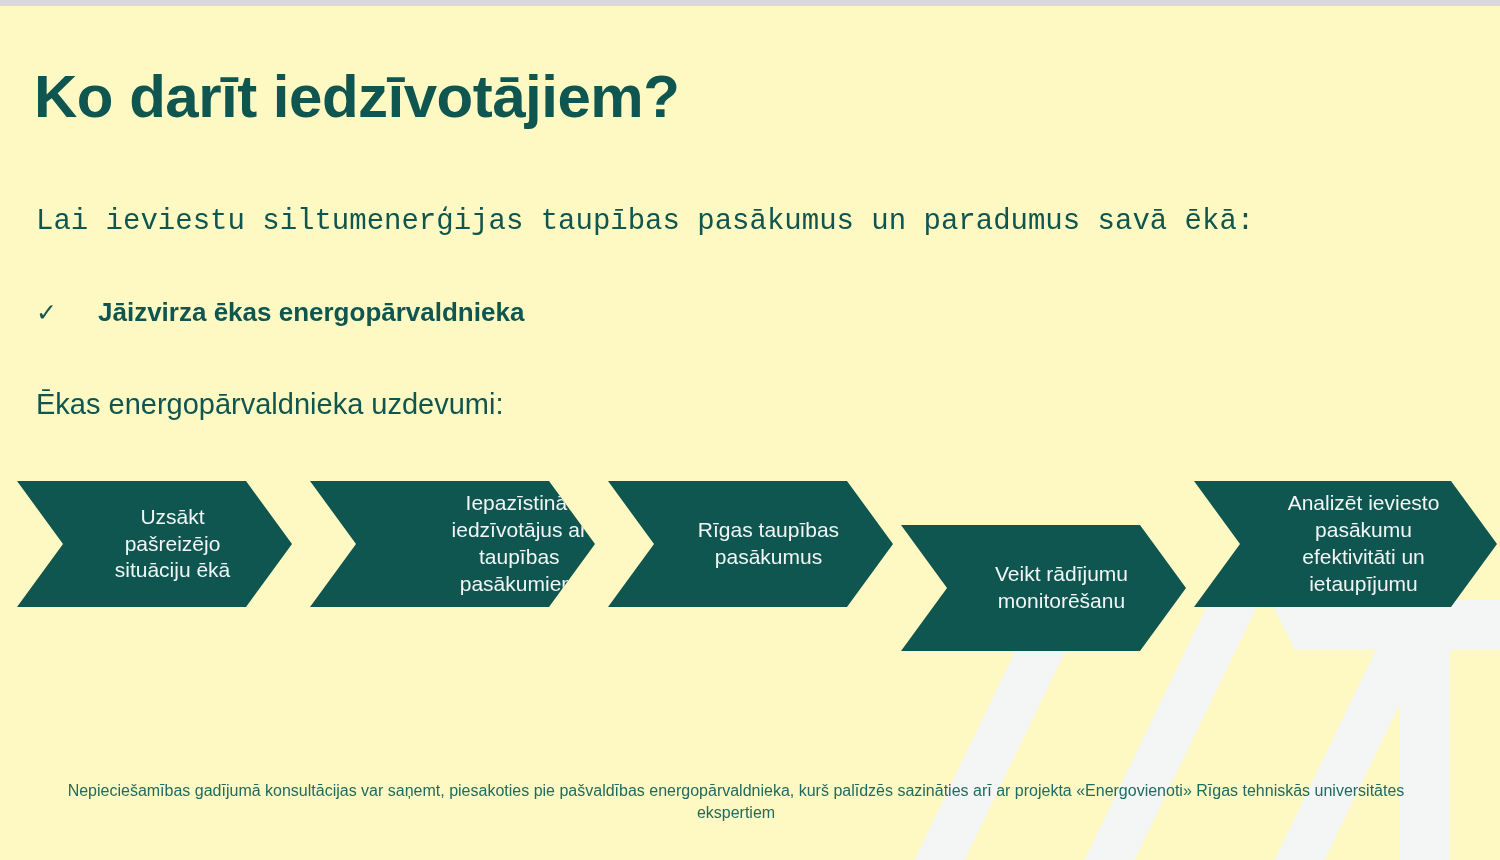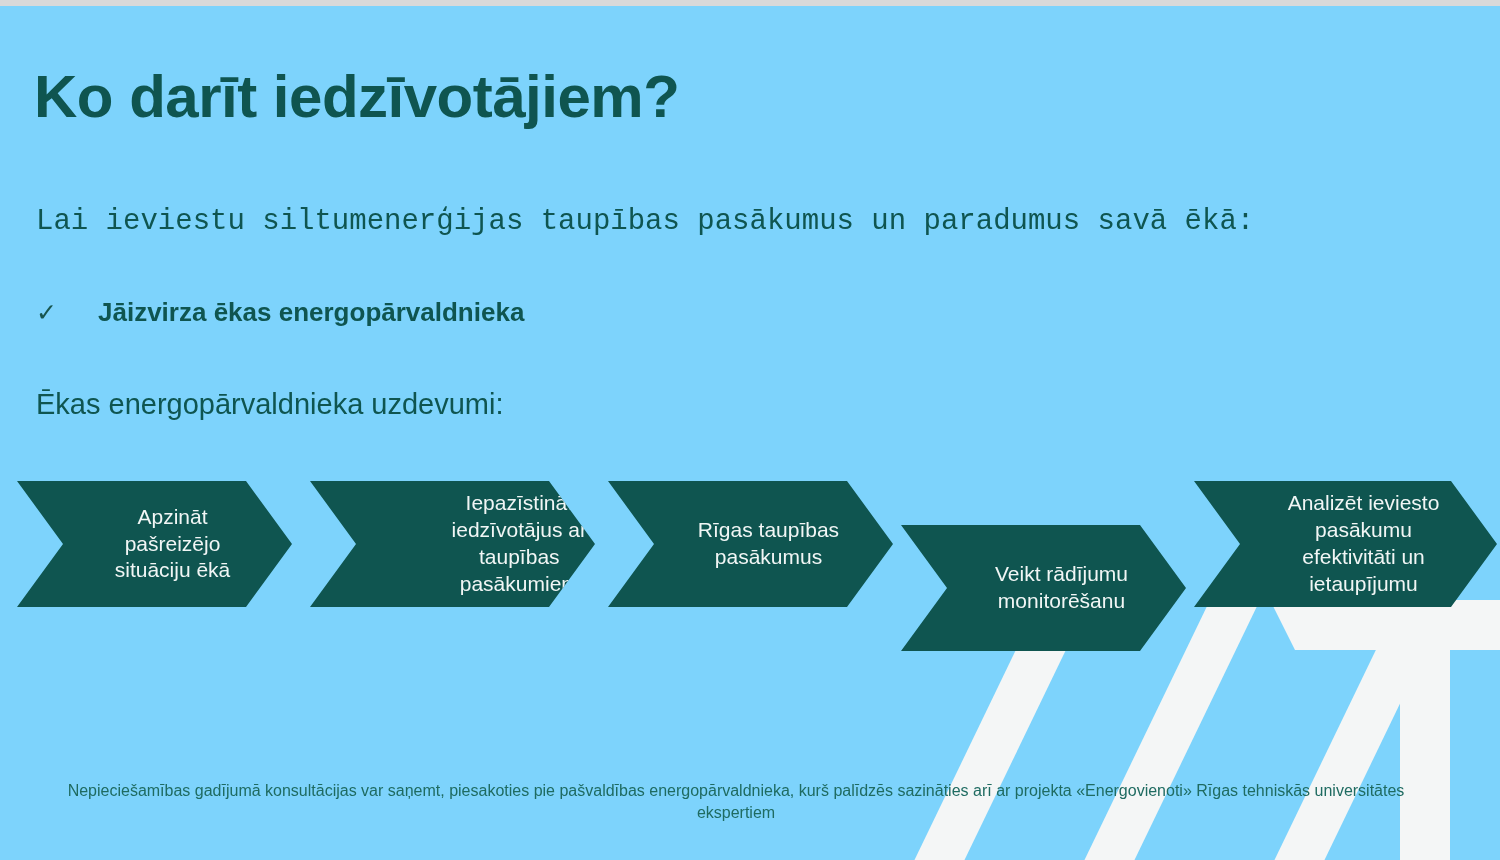--- a/index.html
+++ b/index.html
@@ -11,21 +11,21 @@
     height: 860px;
     background: #ffffff;
     font-family: "Liberation Sans", sans-serif;
     overflow: hidden;
     position: relative;
   }
 
   #slide {
     position: absolute;
     inset: 0;
-    background: #7dd3fc;
+    background: #fef9c3;
     overflow: hidden;
   }
 
   
   #top-strip {
     position: absolute;
     left: 0; top: 0;
     width: 1500px; height: 6px;
     background: #d9d9d9;
   }
@@ -154,21 +154,21 @@
 
   <div id="bullet-row">
     <span id="bullet-check">✓</span>
     <span id="bullet-text">Jāizvirza ēkas energopārvaldnieka</span>
   </div>
 
   <div id="subhead">Ēkas energopārvaldnieka uzdevumi:</div>
 
   <div id="chevron-band">
     <div class="chevron" style="left:17px; width:275px;">
-      <span class="chevron-label">Apzināt
+      <span class="chevron-label">Uzsākt
 pašreizējo
 situāciju ēkā</span>
     </div>
     <div class="chevron" style="left:310px; width:285px;justify-content:flex-end;">
       <span class="chevron-label">Iepazīstināt
 iedzīvotājus ar
 taupības
 pasākumiem</span>
     </div>
     <div class="chevron" style="left:608px; width:285px;">

